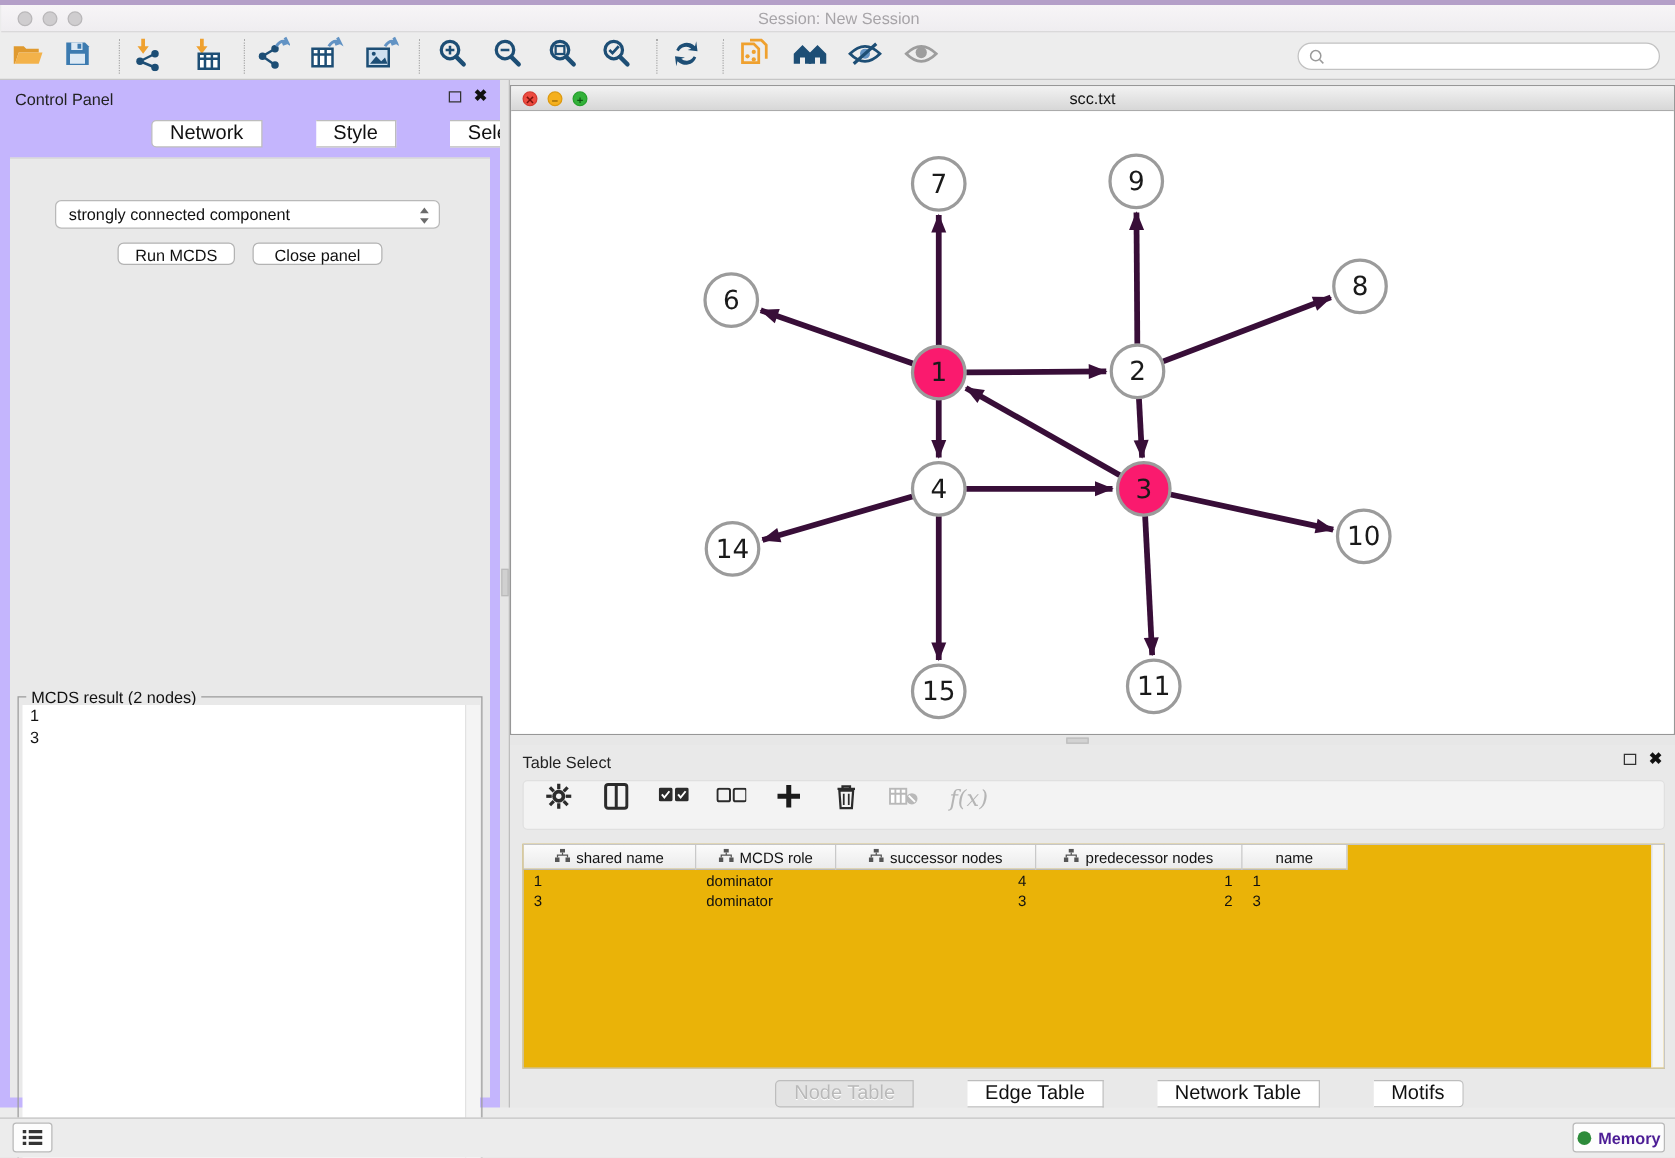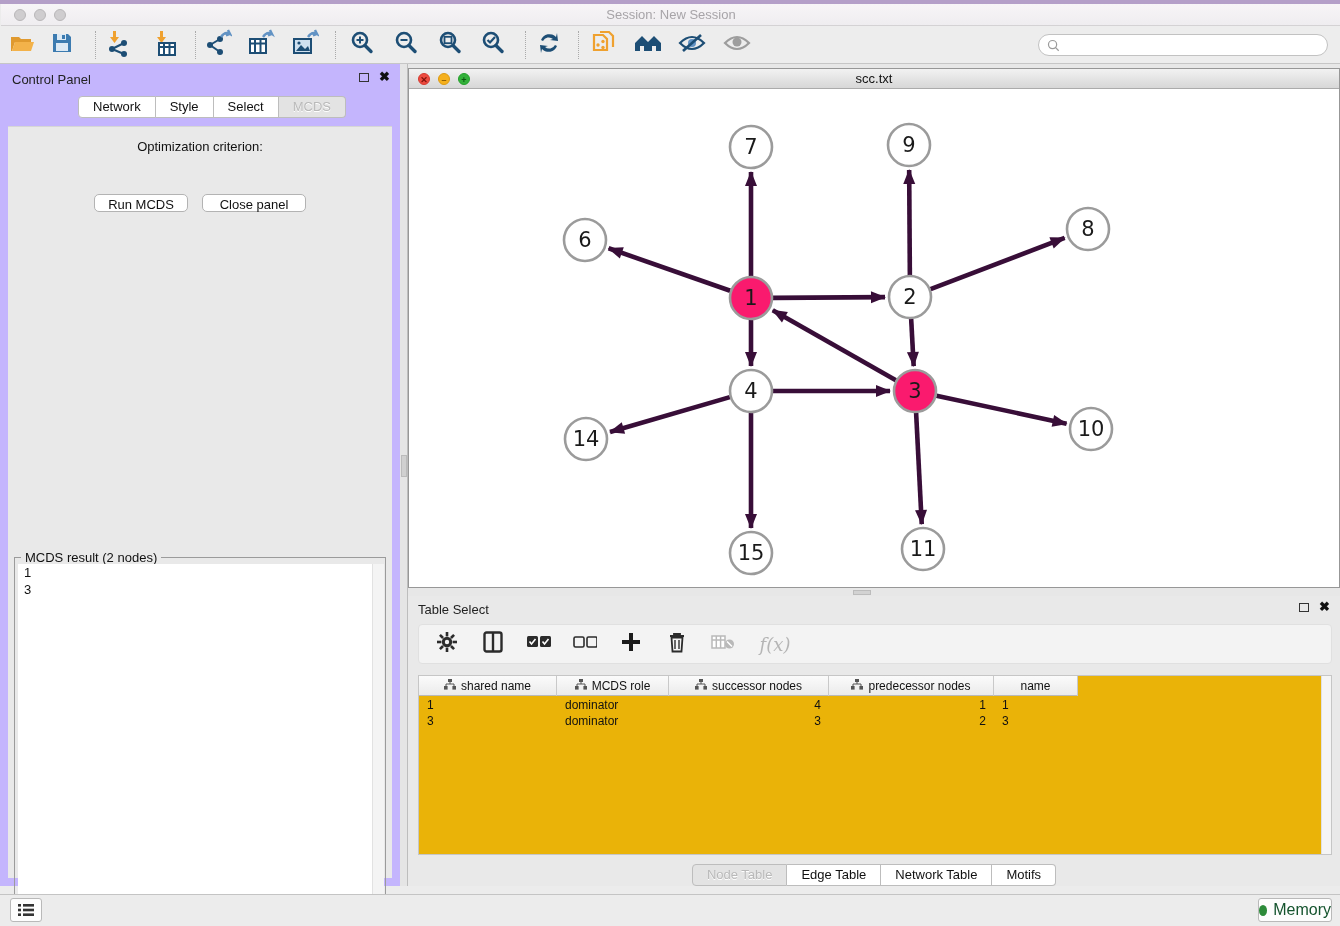--- a/index.html
+++ b/index.html
@@ -21,21 +21,21 @@
   .search-box { position:absolute; right:12px; top:8px; width:290px; height:22px; background:#fff; border:1px solid #c2c2c2; border-radius:12px; display:flex; align-items:center; padding-left:8px; }
 
   
   .control-panel { left:0; top:64px; width:400px; height:822px; background:#c4b5fd; }
   .cp-header { position:absolute; left:0; top:0; width:100%; height:30px; }
   .cp-title { position:absolute; left:12px; top:8px; font-size:13px; color:#222; }
   .win-icons { position:absolute; right:10px; top:8px; display:flex; gap:10px; align-items:center; }
   .float-icon { width:10px; height:9px; border:1.5px solid #333; display:inline-block; }
   .close-icon { font-size:13px; font-weight:bold; color:#111; line-height:10px; }
   .seg-tabs { position:absolute; display:flex; }
-  .seg-tab { height:22px; line-height:20px; padding:0 14px; font-size:13px; background:#fff; border:1px solid #bdbdbd; border-left:none; color:#111; cursor:pointer; white-space:nowrap; }
+  .seg-tab { height:22px; line-height:20px; padding:0 14px; font-size:16px; background:#fff; border:1px solid #bdbdbd; border-left:none; color:#111; cursor:pointer; white-space:nowrap;margin-left:43px; }
   .seg-tab:first-child { border-left:1px solid #bdbdbd; border-radius:4px 0 0 4px; }
   .seg-tab:last-child { border-radius:0 4px 4px 0; }
   .seg-tab.selected-dim { background:#e3e3e3; color:#b9b9b9; text-shadow:0 1px 0 #fff; }
   .cp-content { position:absolute; left:8px; top:62px; width:384px; height:752px; background:#e9e9e9; border-top:1px solid #d6d6d6; }
   .opt-label { position:absolute; left:0; top:12px; width:100%; text-align:center; font-size:13px; color:#111; }
   .combo { position:absolute; left:36px; top:33px; width:308px; height:23px; background:#fff; border:1px solid #b9b9b9; border-radius:5px; font-size:13px; color:#111; line-height:21px; padding-left:10px; cursor:pointer; }
   .combo-arrows { position:absolute; right:7px; top:4px; }
   .btn { position:absolute; height:18px; background:#fff; border:1px solid #b3b3b3; border-radius:5px; font-size:13px; color:#111; text-align:center; line-height:20px; cursor:pointer; }
   .fieldset { position:absolute; left:6px; top:430px; width:372px; height:378px; border:1px solid #9b9b9b; }
   .legend { position:absolute; left:6px; top:-8px; background:#e9e9e9; padding:0 4px; font-size:13px; color:#111; }
@@ -57,37 +57,37 @@
   .tl-green { background:#33b13a; border:1px solid #25a02c; color:#0e5712; }
   .net-canvas { position:absolute; left:0; top:20px; width:930px; height:498px; background:#fff; }
 
   .h-divider { left:408px; top:588px; width:932px; height:8px; background:#e7e7e7; }
   .h-grip { position:absolute; left:445px; top:2px; width:18px; height:5px; background:#d2d2d2; border:1px solid #bcbcbc; }
 
   
   .table-panel { left:408px; top:596px; width:932px; height:290px; background:#e9e9e9; }
   .tp-header { position:absolute; left:0; top:0; width:100%; height:26px; }
   .tp-title { position:absolute; left:10px; top:6px; font-size:13px; color:#222; }
-  .tp-toolbar { position:absolute; left:10px; top:28px; width:914px; height:40px; background:#f3f3f3; border:1px solid #e0e0e0; border-radius:4px; display:flex; align-items:center; gap:18px; padding-left:14px; }
+  .tp-toolbar { position:absolute; left:10px; top:28px; width:914px; height:40px; background:#f3f3f3; border:1px solid #e0e0e0; border-radius:4px; display:flex; gap:18px; padding-left:14px; }
   .tpt-btn { width:28px; height:28px; display:flex; align-items:center; justify-content:center; cursor:pointer; }
   .fx-label { font-family:"DejaVu Serif", serif; font-style:italic; font-size:18px; color:#b5b5b5; }
   .tp-table { position:absolute; left:10px; top:79px; width:914px; height:180px; background:#eab308; border:1px solid #c6c6c6; }
   .tbl-headrow { position:absolute; left:0; top:0; height:20px; display:flex; background:linear-gradient(#fbfbfb,#ebebeb); border-bottom:1px solid #b9b9b9; }
   .tbl-hcell { height:20px; display:flex; align-items:center; justify-content:center; gap:5px; font-size:12px; color:#111; border-right:1px solid #c9c9c9; cursor:pointer; }
   .tbl-row { position:absolute; left:0; height:16px; display:flex; }
   .tbl-cell { font-size:12px; color:#111; line-height:16px; padding:0 8px; white-space:nowrap; overflow:hidden; }
   .tbl-scroll { position:absolute; right:0; top:0; width:10px; height:100%; background:#f5f5f5; border-left:1px solid #e0e0e0; }
 
   .tp-tabs { position:absolute; left:0; top:268px; width:100%; display:flex; justify-content:center; }
 
   
   .statusbar { left:0; top:894px; width:1340px; height:32px; background:#ececec; border-top:1px solid #c4c4c4; }
   .sb-btn { position:absolute; top:3px; height:24px; background:#fdfdfd; border:1px solid #b9b9b9; border-radius:3px; display:flex; align-items:center; justify-content:center; gap:6px; cursor:pointer; }
   .mem-dot { width:11px; height:11px; border-radius:50%; background:#2d8b3a; }
-  .mem-label { font-size:16px; color:#14532d; }
+  .mem-label { font-size:13px; color:#4c1d95;font-weight:bold; }
 </style>
 </head>
 <body>
 
 <div class="abs top-strip"></div>
 <div class="abs titlebar">
   <div class="abs traffic t-gray" style="left:13px;"></div>
   <div class="abs traffic t-gray" style="left:33px;"></div>
   <div class="abs traffic t-gray" style="left:53px;"></div>
   <div class="title-text">Session: New Session</div>
@@ -248,21 +248,29 @@
       <span class="close-icon">✖</span>
     </span>
   </div>
   <div class="seg-tabs" style="left:78px; top:32px;" id="cp-tabs">
       <div class="seg-tab">Network</div>
       <div class="seg-tab">Style</div>
       <div class="seg-tab">Select</div>
       <div class="seg-tab selected-dim">MCDS</div>
     </div>
   <div class="cp-content">
-    <div class="opt-label">Optimization criterion:</div>
+    <div class="combo">
+      <span>strongly connected component</span>
+      <span class="combo-arrows">
+        <svg width="9" height="15" viewBox="0 0 9 15">
+          <path d="M4.5 1 L8 5.5 L1 5.5 Z" fill="#6b6b6b"></path>
+          <path d="M4.5 14 L1 9.5 L8 9.5 Z" fill="#6b6b6b"></path>
+        </svg>
+      </span>
+    </div>
     <div class="btn" style="left:86px; top:67px; width:94px;">Run MCDS</div>
     <div class="btn" style="left:194px; top:67px; width:104px;">Close panel</div>
     <div class="fieldset">
       <span class="legend">MCDS result (2 nodes)</span>
       <div class="result-area">
         <div id="result-lines">
             <div class="result-line">1</div>
             <div class="result-line">3</div>
           </div>
         <div class="result-scroll"></div>

